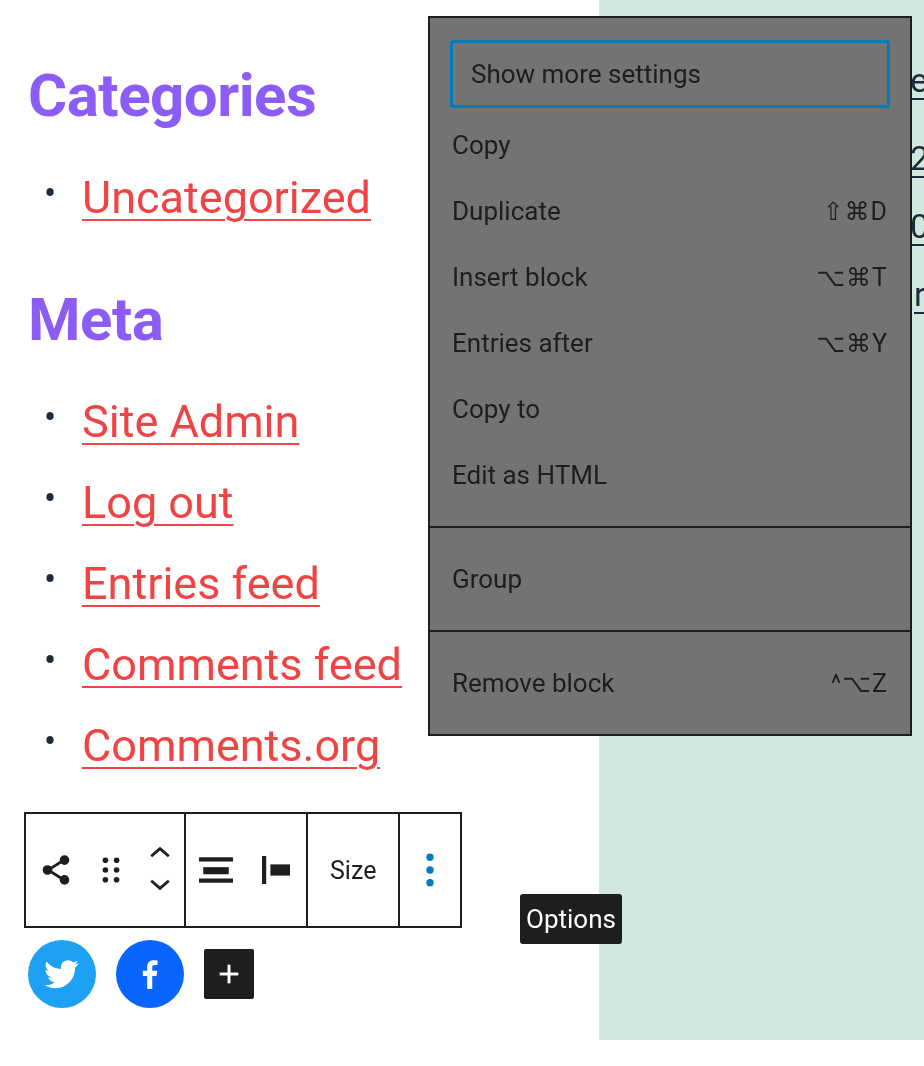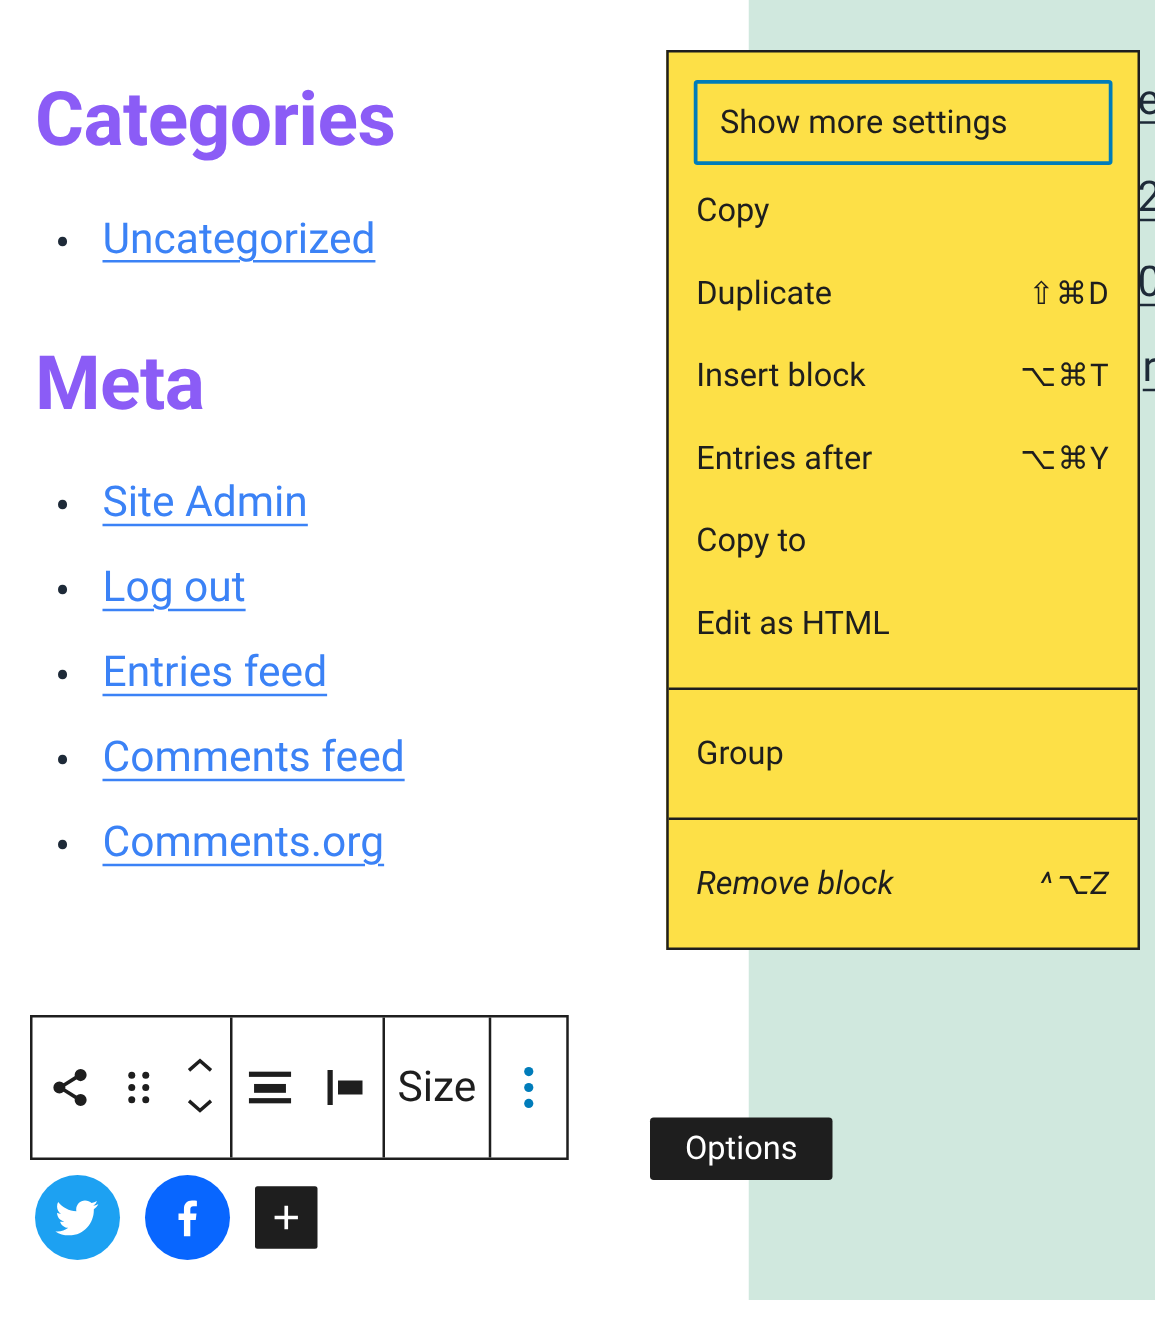--- a/index.html
+++ b/index.html
@@ -41,22 +41,22 @@
     }
     ul.widget-list li::before {
       content: "•";
       position: absolute;
       left: -38px;
       top: 2px;
       font-size: 36px;
       color: #1e2a38;
     }
     ul.widget-list li a {
-      font-size: 34px;
-      color: #3b82f6;
+      font-size: 45px;
+      color: #ef4444;
       text-decoration: underline;
       text-decoration-thickness: 2px;
       text-underline-offset: 6px;
     }
     .meta-heading { margin-top: 30px; }
 
     
     .toolbar {
       position: absolute;
       left: 24px;
@@ -74,23 +74,23 @@
     .tb-btn {
       width: 60px;
       height: 92px;
       display: flex;
       align-items: center;
       justify-content: center;
       cursor: pointer;
     }
     .tb-btn.narrow { width: 50px; }
     .tb-size {
-      font-size: 34px;
+      font-size: 25px;
       color: #1e1e1e;
-      padding: 0 10px;
+      padding: 0 22px;
       height: 112px;
       display: flex;
       align-items: center;
       cursor: pointer;
     }
     .tb-more svg circle { fill: #007cba; }
     .mover {
       display: flex;
       flex-direction: column;
       align-items: center;
@@ -100,21 +100,21 @@
     }
 
     
     .tooltip {
       position: absolute;
       left: 520px;
       top: 894px;
       background: #1e1e1e;
       color: #fff;
       font-size: 26px;
-      padding: 10px 28px;
+      padding: 10px 6px;
       border-radius: 3px;
     }
 
     
     .social-row {
       position: absolute;
       left: 28px;
       top: 940px;
       display: flex;
       gap: 20px;
@@ -140,30 +140,29 @@
       justify-content: center;
       cursor: pointer;
       border-radius: 2px;
     }
 
     
     .dropdown {
       position: absolute;
       right: 12px;
       top: 16px;
-      width: 379px;
-      background: #fde047;
+      width: 484px;
+      background: #737373;
       border: 2px solid #1e1e1e;
-      margin-top: 24px;
     }
     .dropdown-section {
       padding: 18px 0;
       border-bottom: 2px solid #1e1e1e;
     }
-    .dropdown-section:last-child { border-bottom: none; font-style: italic; }
+    .dropdown-section:last-child { border-bottom: none; }
     .menu-item {
       display: flex;
       justify-content: space-between;
       align-items: center;
       padding: 18px 22px;
       font-size: 26px;
       color: #1e1e1e;
       cursor: pointer;
     }
     .menu-item.highlight {

